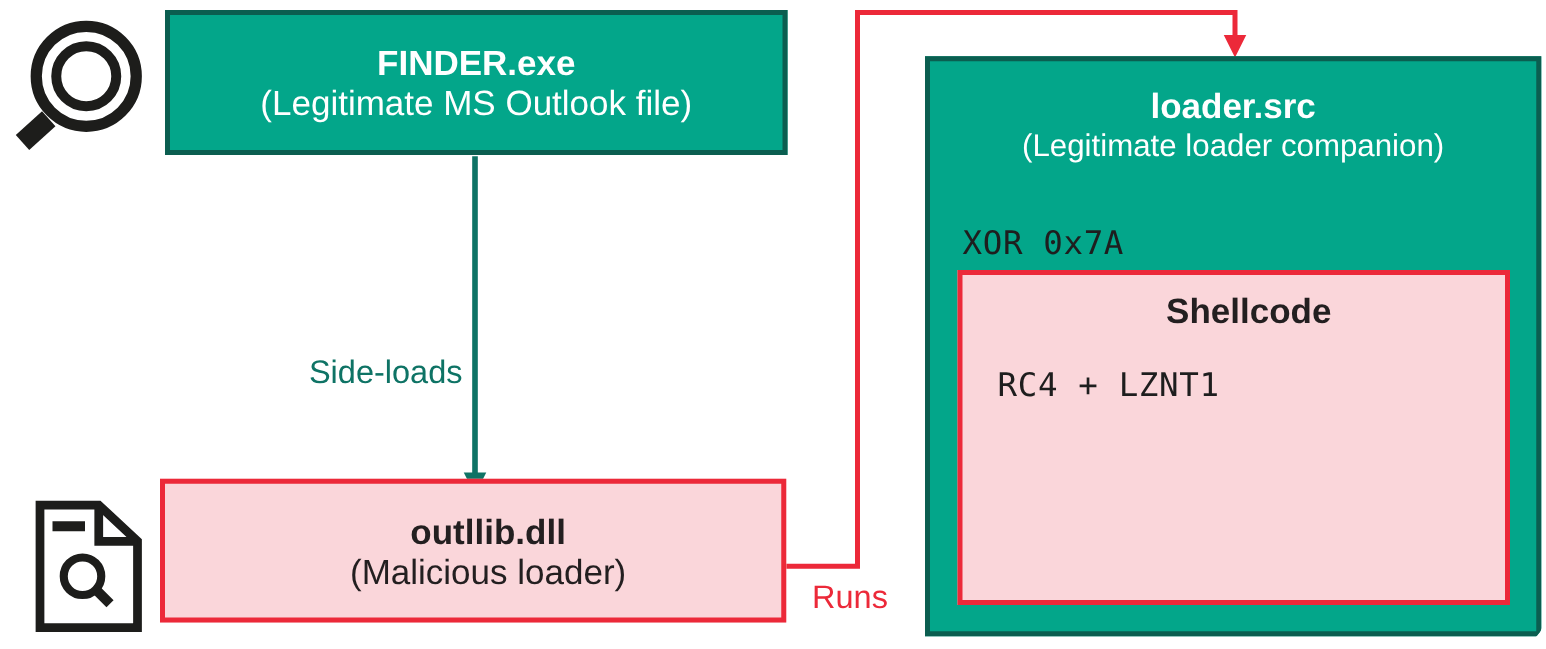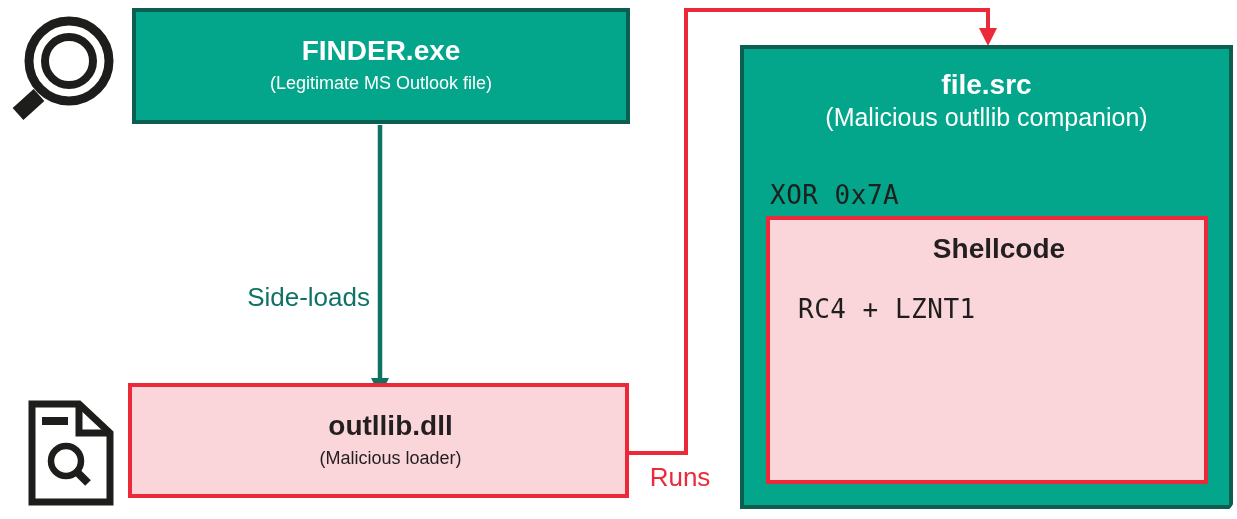--- a/index.html
+++ b/index.html
@@ -21,21 +21,21 @@
   .teal-stroke{stroke:var(--teal-arrow);stroke-width:4.5;fill:none;}
   .teal-head{fill:var(--teal-arrow);}
   .red-stroke{stroke:var(--red);stroke-width:4;fill:none;}
   .red-head{fill:var(--red);}
   .box{position:absolute;box-sizing:border-box;}
   .teal-box{background:var(--teal-fill);border:4px solid var(--teal-border);}
   .pink-box{background:var(--pink-fill);border:4px solid var(--red);}
   .red-box{background:var(--red);}
   .center-stack{display:flex;flex-direction:column;justify-content:center;align-items:center;}
   .title{font-weight:bold;font-size:28px;line-height:34px;text-align:center;white-space:nowrap;}
-  .subtitle{font-size:18px;line-height:30px;text-align:center;white-space:nowrap;}
+  .subtitle{font-size:28px;line-height:30px;text-align:center;white-space:nowrap;}
   .light{color:#ffffff;}
   .dark{color:var(--dark-text);padding-left:24px;}
   .flow-label{position:absolute;font-size:26px;line-height:30px;white-space:nowrap;}
   .teal-label{color:var(--teal-arrow);margin-top:48px;}
   .red-label{color:var(--red);}
   .mono-label{
     position:absolute;font-family:"DejaVu Sans Mono","Liberation Mono",monospace;
     font-size:26px;line-height:30px;letter-spacing:0.5px;color:var(--mono-text);white-space:nowrap;
   }
   .icon-svg{position:absolute;}
@@ -81,22 +81,22 @@
   </svg>
 
   <div class="box pink-box center-stack" style="left:128px;top:383px;width:501px;height:115px;">
     <div class="title dark">outllib.dll</div>
     <div class="subtitle dark">(Malicious loader)</div>
   </div>
 
   <div class="flow-label red-label" style="left:638px;top:462px;width:84px;text-align:center;">Runs</div>
 
   <div class="box teal-box" style="left:740px;top:45px;width:493px;height:464px;">
-    <div class="title light" style="margin-top:19px;">file.src</div>
-    <div class="subtitle light" style="font-size:25px;">(Malicious outllib companion)</div>
+    <div class="title light" style="margin-top:19px;">loader.src</div>
+    <div class="subtitle light" style="font-size:25px;">(Legitimate loader companion)</div>
 
     <div class="mono-label" style="left:26px;top:131px;">XOR 0x7A</div>
 
     <div class="box pink-box" style="left:22px;top:167px;width:442px;height:268px;">
       <div class="title dark" style="margin-top:12px;">Shellcode</div>
 
       <div class="mono-label" style="left:28px;top:74px;">RC4 + LZNT1</div>
 
     </div>
   </div>

